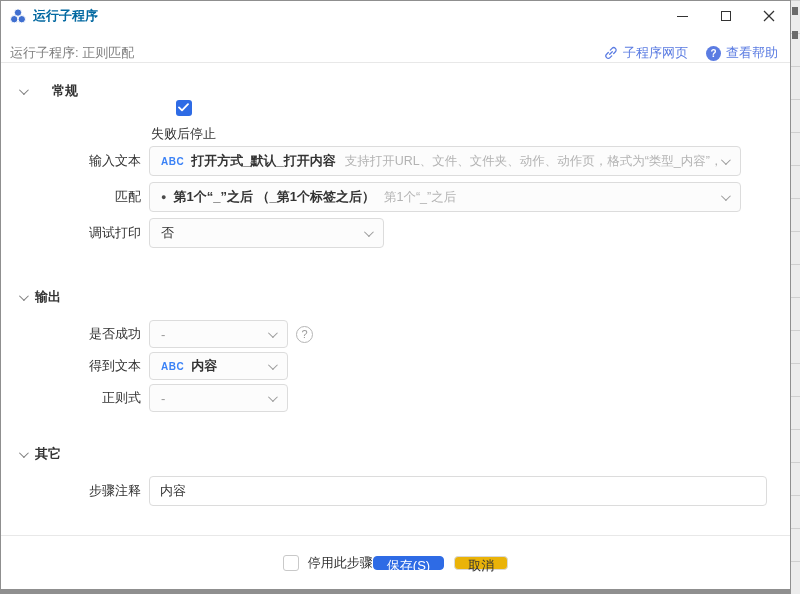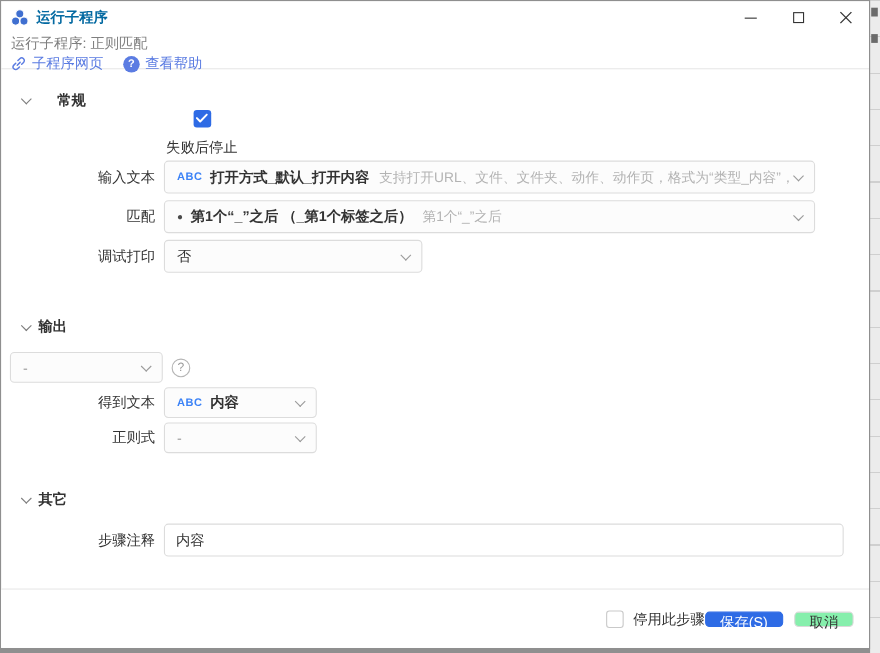--- a/index.html
+++ b/index.html
@@ -24,22 +24,22 @@
   
   .titlebar { height:30px; display:flex; align-items:center; justify-content:space-between; padding-left:9px; }
   .title-left { display:flex; align-items:center; gap:7px; }
   .win-title { font-size:13px; font-weight:bold; color:#0369a1; }
   .controls { display:flex; height:30px; }
   .ctrl { width:43px; height:30px; display:flex; align-items:center; justify-content:center; cursor:default; }
   .ico-min { width:11px; border-top:1.4px solid #333; display:block; }
   .ico-max { width:10px; height:10px; border:1.1px solid #333; display:block; }
 
   
-  .subheader { height:32px; display:flex; align-items:flex-start; justify-content:space-between;
-               padding:0 12px 0 9px; border-bottom:1px solid #e8e8e8;flex-direction:column; }
+  .subheader { height:32px; display:flex; align-items:flex-end; justify-content:space-between;
+               padding:0 12px 0 9px; border-bottom:1px solid #e8e8e8; }
   .subtitle { font-size:13px; color:#7f7f7f; }
   .links { display:flex; align-items:center; gap:18px; }
   .link { display:flex; align-items:center; gap:5px; font-size:13px; color:#5b7ce2; cursor:pointer; text-decoration:none; }
   .help-badge { width:15px; height:15px; border-radius:50%; background:#5b7ce2; color:#fff;
                 font-size:10px; font-weight:bold; display:flex; align-items:center; justify-content:center; }
 
   
   .section-header { display:flex; align-items:center; gap:9px; padding-left:18px;
                     font-size:13px; font-weight:bold; color:#333; height:18px; }
   .sec-chev { width:7px; height:7px; border-right:1.4px solid #7d7d7d; border-bottom:1.4px solid #7d7d7d;
@@ -81,27 +81,27 @@
   .mt-r1 { margin-top:15px; }
   .mt-r  { margin-top:6px; }
   .mt-sec2 { margin-top:40px; }
   .mt-o1 { margin-top:14px; }
   .mt-o  { margin-top:4px; }
   .mt-sec3 { margin-top:33px;align-items:center; }
   .mt-c1 { margin-top:13px; }
 
   
   .footer { position:absolute; left:0; right:0; bottom:0; height:54px; background:#fff;
-            border-top:1px solid #e8e8e8; display:flex; align-items:center; justify-content:flex-end;
+            border-top:1px solid #e8e8e8; display:flex; align-items:center; justify-content:center;
             padding:0 14px; }
   .footer-btns { display:flex; gap:10px; }
   .btn { height:14px; border-radius:4px; font-size:13px; padding:0 13px; cursor:pointer;
          font-family:Liberation Sans, sans-serif; }
   .btn.primary { background:#2e6be5; border:1px solid #2e6be5; color:#fff; }
-  .btn.plain { background:#86efac; border:1px solid #d9d9d9; color:#333; }
+  .btn.plain { background:#eab308; border:1px solid #d9d9d9; color:#333; }
 </style>
 </head>
 <body>
 
 <div class="bg-strip">
   <span class="mark mark1"></span>
     <span class="mark mark2"></span>
 </div>
 
 <div class="window">
@@ -195,20 +195,21 @@
       <i class="chev"></i>
     </div>
   </div>
 
   <div class="section-header mt-sec2">
     <i class="sec-chev"></i>
     <span>输出</span>
   </div>
 
   <div class="row mt-o1">
+    <span class="flabel">是否成功</span>
     <div class="select w-small ctl">
       <span class="dash">-</span>
       <i class="chev"></i>
     </div>
     <span class="q-icon">?</span>
   </div>
 
   <div class="row mt-o">
     <span class="flabel">得到文本</span>
     <div class="select w-small ctl">

